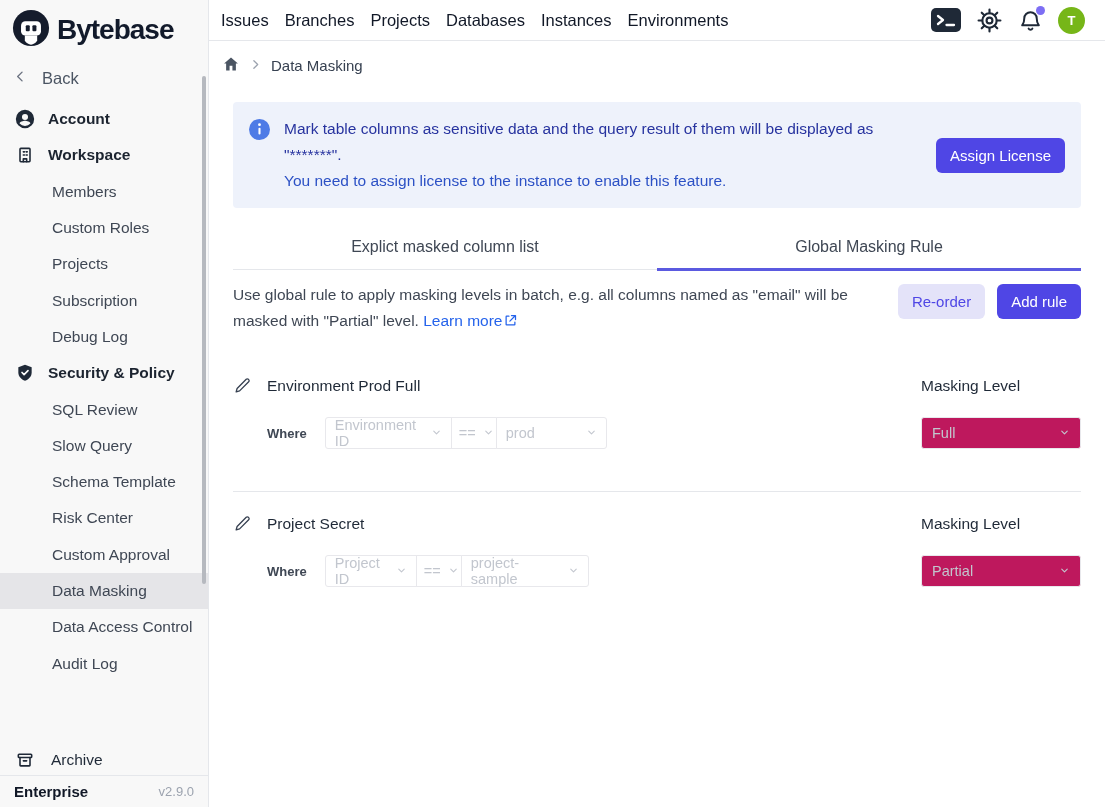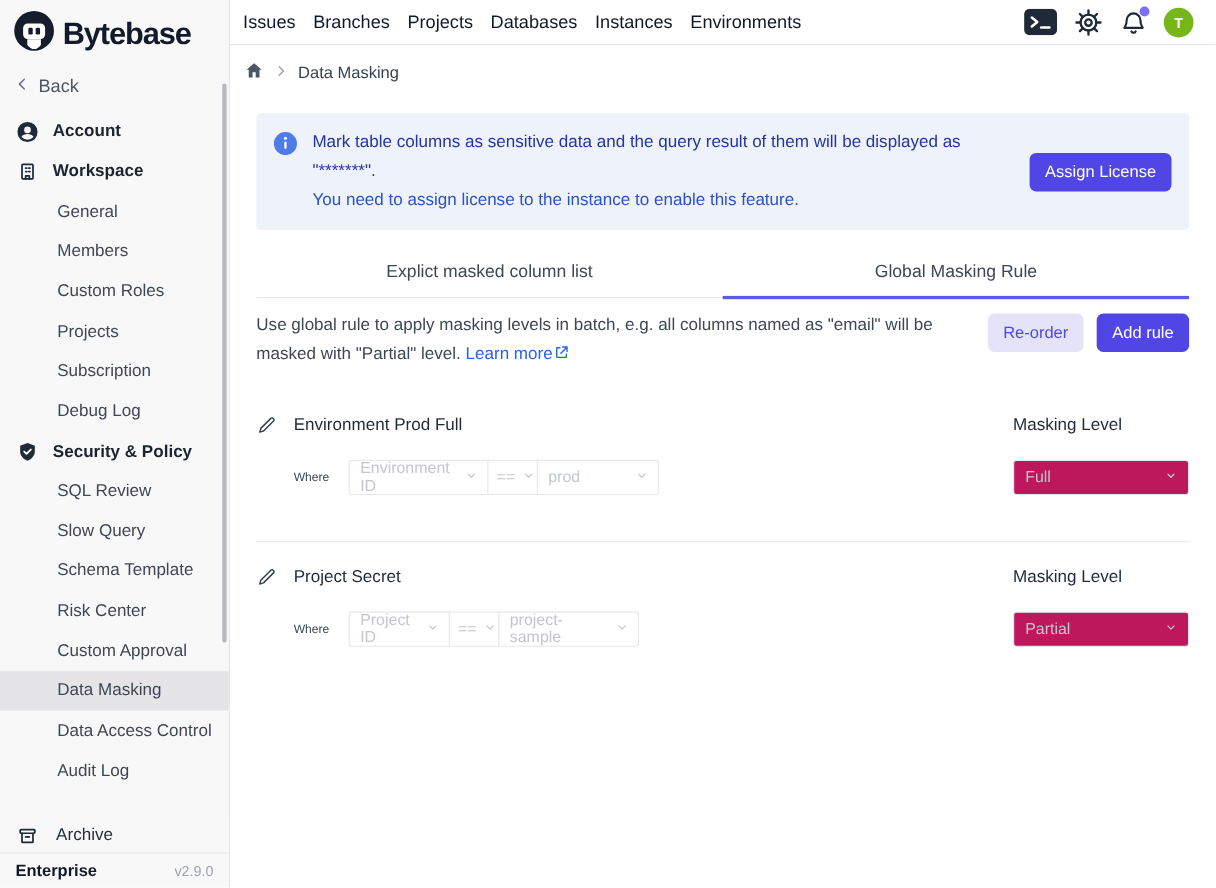--- a/index.html
+++ b/index.html
@@ -5,21 +5,21 @@
   * { margin:0; padding:0; box-sizing:border-box; }
   html,body { background:#fff; }
   .app { display:flex; width:1105px; height:807px; background:#fff; overflow:hidden;
          font-family:"Liberation Sans", sans-serif; }
 
   
   .sidebar { width:209px; min-width:209px; background:#f8f8f8; border-right:1px solid #e5e7eb;
              display:flex; flex-direction:column; position:relative; }
   .logo-row { display:flex; align-items:center; gap:7px; padding:9px 6px 4px 12px; cursor:pointer; }
   .logo-text { font-size:28px; font-weight:800; color:#121a2b; letter-spacing:-1px; }
-  .back-row { display:flex; align-items:center; gap:7px; margin:10px 0 0 13px; height:26px;
+  .back-row { display:flex; align-items:center; gap:14px; margin:10px 0 0 13px; height:26px;
               font-size:16.5px; color:#4b5563; cursor:pointer; }
   .nav { flex:1; overflow:hidden; padding-top:10px; }
   .nav-row { height:36.3px; display:flex; align-items:center; }
   .group-label { gap:12px; padding-left:14px; font-size:15.5px; font-weight:600; color:#1c2430; }
   .gicon { width:22px; display:flex; justify-content:center; align-items:center; }
   .nav-item { padding-left:52px; font-size:15.5px; color:#3f4754; cursor:pointer; }
   .nav-item.active { background:#e5e5e8; }
   .archive-row { height:30px; display:flex; align-items:center; gap:15px; padding-left:14px;
                  font-size:15.5px; color:#1f2937; background:#f8f8f8; position:relative; z-index:2; cursor:pointer; }
   .sidebar-footer { height:32px; border-top:1px solid #e5e7eb; background:#f8f8f8; display:flex;
@@ -70,21 +70,21 @@
   .ext-icon { vertical-align:-2px; margin-left:1px; }
   .desc-buttons { margin-left:auto; display:flex; gap:12px; padding-top:2px; }
 
   .rule { margin-top:40px; }
   .rule.second { margin-top:22px; }
   .rule-head { display:flex; align-items:center; }
   .pencil { display:flex; align-items:center; cursor:pointer; }
   .rule-title { margin-left:15px; font-size:15.5px; color:#1f2937; font-weight:500; }
   .masking-label { margin-left:auto; width:160px; font-size:15.5px; color:#1f2937; }
   .where-row { margin-top:22px; display:flex; align-items:center; }
-  .where-label { margin-left:34px; font-size:11px; color:#3f4754; }
+  .where-label { margin-left:34px; font-size:13px; color:#3f4754;font-weight:bold; }
   .sel-group { display:flex; margin-left:18px; }
   .sel { height:32px; background:#fff; border:1px solid #e8e8ec; display:flex; align-items:center;
          padding:0 9px; font-size:14.5px; color:#c2c6ce; gap:7px; cursor:default; }
   .sel + .sel { margin-left:-1px; }
   .sel.first { border-radius:3px 0 0 3px; }
   .sel.last { border-radius:0 3px 3px 0; justify-content:space-between; }
   .sel.op { justify-content:space-between; padding:0 7px; }
   .w127{width:127px;} .w46{width:46px;} .w111{width:111px;} .w92{width:92px;} .w128{width:128px;}
   .masking-sel { margin-left:auto; width:160px; height:32px; border:1px solid #e8e8ec; border-radius:3px;
                  background:#be185d; display:flex; align-items:center; justify-content:space-between;
@@ -131,21 +131,20 @@
 
       <div class="nav-row group-label">
         <span class="gicon">
           <svg width="20" height="20" viewBox="0 0 24 24" fill="none" stroke="#1f2937" stroke-width="1.9" stroke-linecap="round" stroke-linejoin="round">
               <rect x="6" y="4" width="12" height="16" rx="1"></rect>
               <path d="M10 8.2h1.3M13.4 8.2h1.3M10 12h1.3M13.4 12h1.3M10 20v-3.4h4V20"></path>
             </svg>
         </span>
         <span>Workspace</span>
       </div>
-      <div class="nav-row nav-item">General</div>
       <div class="nav-row nav-item">Members</div>
       <div class="nav-row nav-item">Custom Roles</div>
       <div class="nav-row nav-item">Projects</div>
       <div class="nav-row nav-item">Subscription</div>
       <div class="nav-row nav-item">Debug Log</div>
 
       <div class="nav-row group-label">
         <span class="gicon">
           <svg width="20" height="20" viewBox="0 0 24 24">
               <path d="M12 2l8 3.2V11c0 5-3.4 8.6-8 10.3C7.4 19.6 4 16 4 11V5.2z" fill="#1f2937"></path>

